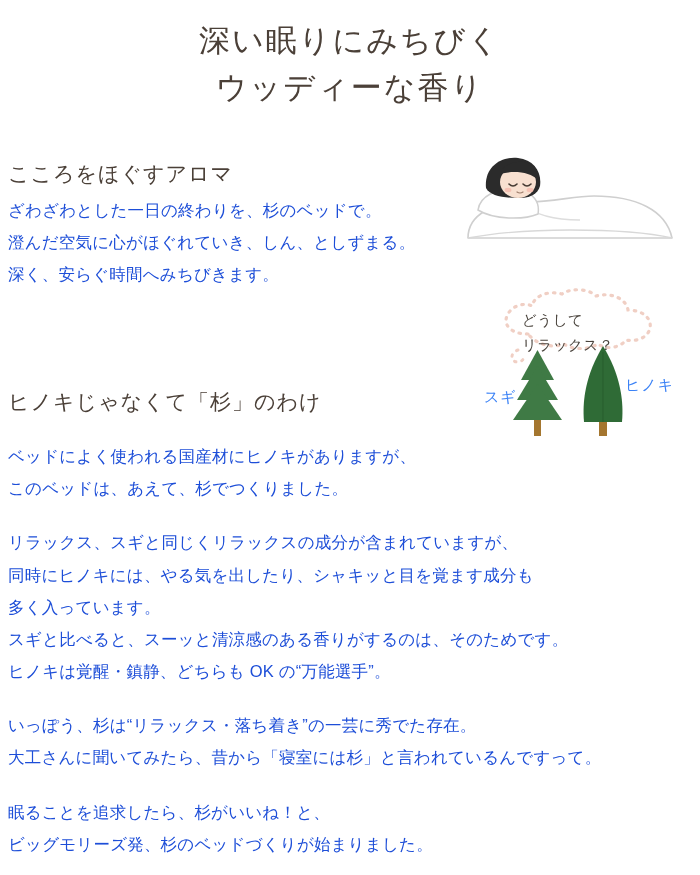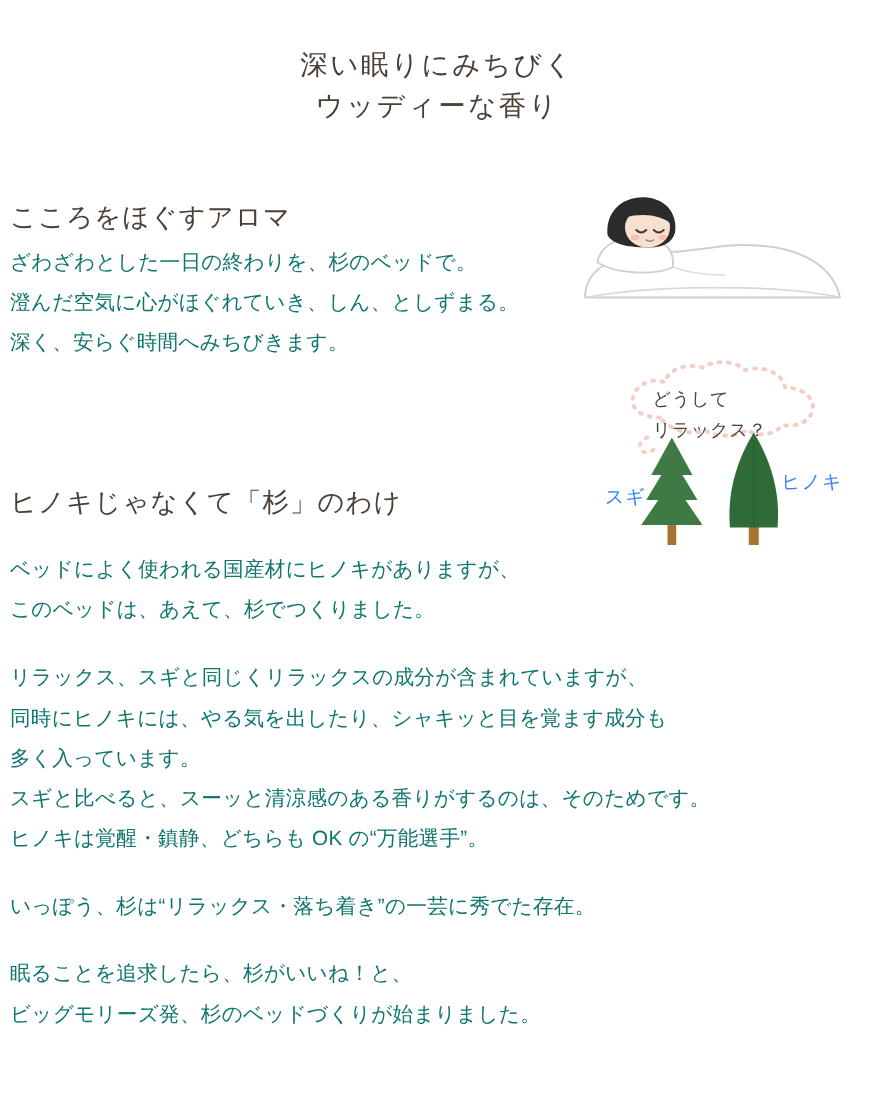--- a/index.html
+++ b/index.html
@@ -17,44 +17,44 @@
   .page {
     position: relative;
     width: 700px;
     height: 875px;
     padding: 0;
   }
 
   
   .title {
     text-align: center;
-    padding-top: 35px;
+    padding-top: 18px;
     line-height: 1.5;
     color: #4b4038;
-    font-size: 22px;
+    font-size: 31px;
     letter-spacing: 2px;
     font-weight: 500;
   }
   .title .line { display: block; }
 
   
   .h2 {
     font-size: 21px;
     color: #4b4038;
     letter-spacing: 1px;
     font-weight: 500;
     margin: 0 0 6px 0;
     padding-left: 4px;
   }
 
   
   .body-text {
     font-size: 16.5px;
     line-height: 1.95;
-    color: #0f766e;
+    color: #1d4ed8;
     padding-left: 4px;
     letter-spacing: 0.2px;
   }
   .body-text p { margin: 0; }
   .body-text p.gap { margin-top: 22px; }
 
   
   .sec-aroma {
     position: absolute;
     top: 160px;
@@ -194,18 +194,19 @@
     <p>ベッドによく使われる国産材にヒノキがありますが、</p>
     <p>このベッドは、あえて、杉でつくりました。</p>
 
     <p class="gap">リラックス、スギと同じくリラックスの成分が含まれていますが、</p>
     <p>同時にヒノキには、やる気を出したり、シャキッと目を覚ます成分も</p>
     <p>多く入っています。</p>
     <p>スギと比べると、スーッと清涼感のある香りがするのは、そのためです。</p>
     <p>ヒノキは覚醒・鎮静、どちらも OK の“万能選手”。</p>
 
     <p class="gap">いっぽう、杉は“リラックス・落ち着き”の一芸に秀でた存在。</p>
+    <p>大工さんに聞いてみたら、昔から「寝室には杉」と言われているんですって。</p>
 
     <p class="gap">眠ることを追求したら、杉がいいね！と、</p>
     <p>ビッグモリーズ発、杉のベッドづくりが始まりました。</p>
   </div>
 
 </div>
 
 </body></html>

